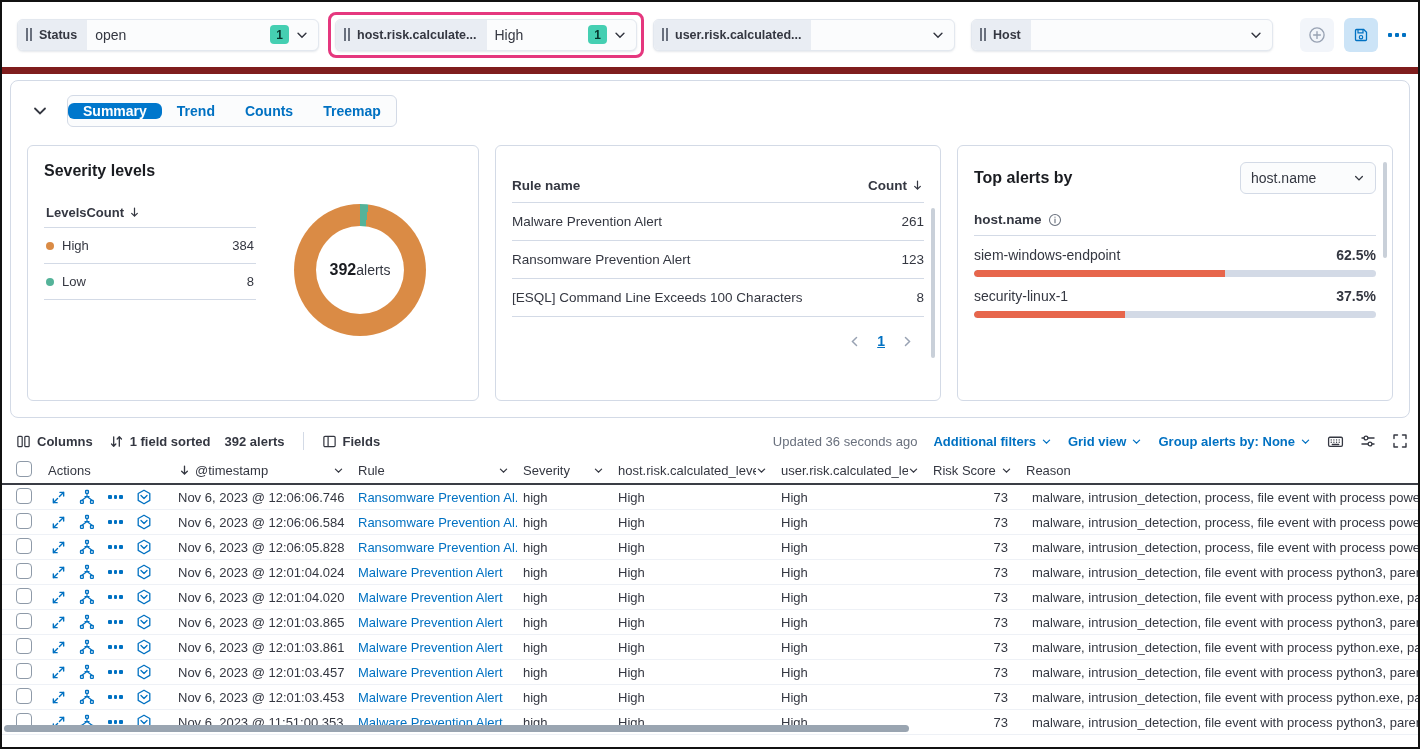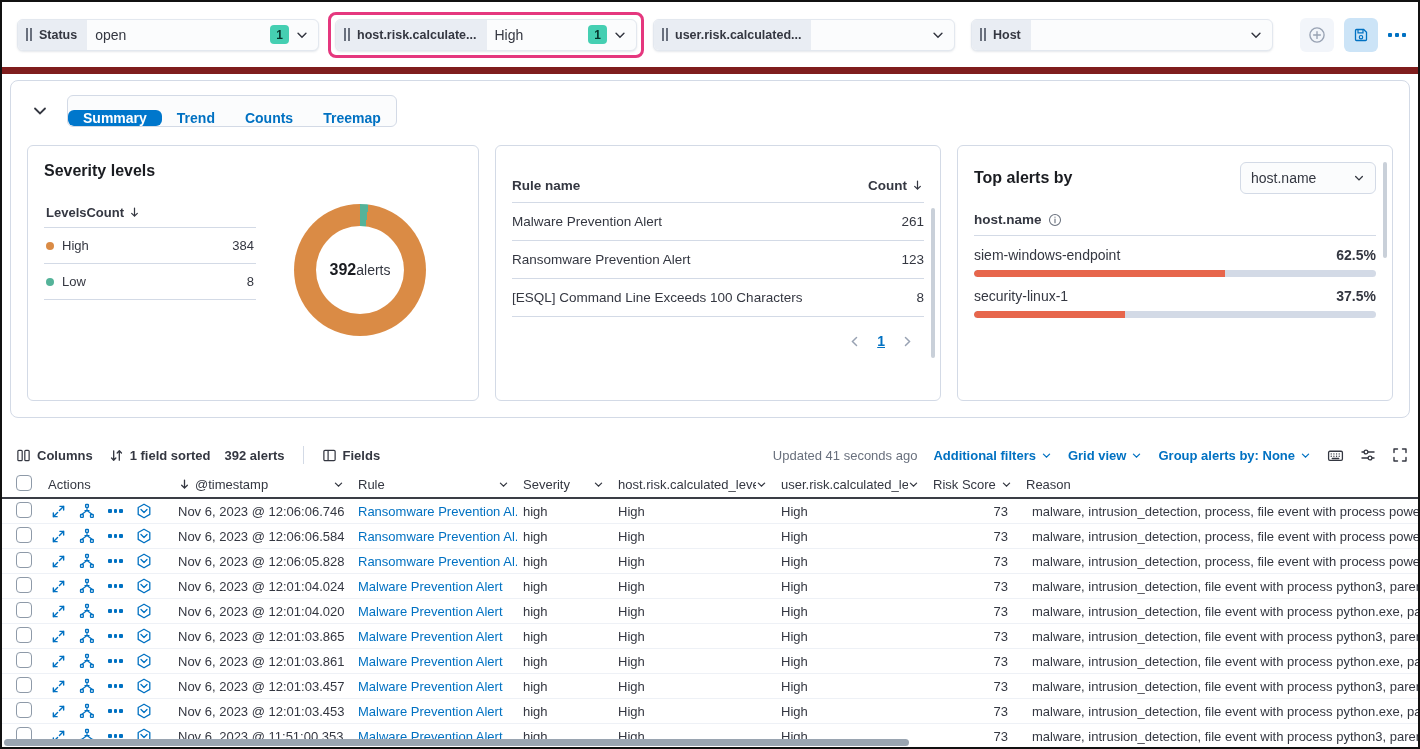--- a/index.html
+++ b/index.html
@@ -30,21 +30,21 @@
   .btn-plus { background:#F2F5FA; color:#98A2B3; }
   .btn-save { background:#CCE4F7; color:#0071C2; }
   .btn-more { color:#0071C2; display:flex; gap:3px; }
   .btn-more i { width:4px; height:4px; background:#0071C2; border-radius:1px; display:block; }
 
   
   .charts-card { margin:6px 8px 0; border:1px solid #D3DAE6; border-radius:8px;
                  padding:14px 16px 16px; height:338px; background:#fff; }
   .tabs-row { display:flex; align-items:center; gap:14px; margin-bottom:18px; }
   .collapse-btn { width:26px; display:flex; justify-content:center; color:#343741; cursor:pointer; }
-  .tab-group { display:flex; align-items:flex-end; border:1px solid #D3DAE6; border-radius:6px;
+  .tab-group { display:flex; align-items:center; border:1px solid #D3DAE6; border-radius:6px;
                background:#FBFCFD; height:32px; overflow:hidden; }
   .tab { border:none; background:transparent; color:#0071C2; font-size:14px; font-weight:600;
          padding:0 15px; cursor:pointer; font-family:inherit; }
   .tab.selected { background:#0077CC; color:#fff; font-weight:700; border-radius:6px; }
 
   .panels-row { display:flex; gap:16px; height:256px; }
   .panel { border:1px solid #D3DAE6; border-radius:6px; padding:16px; background:#fff; position:relative; }
   .panel-title { font-size:16px; font-weight:700; color:#1a1c21; }
   .panel-sev { flex:0 0 452px; }
   .panel-abn { flex:0 0 446px; }
@@ -88,21 +88,21 @@
   .top-colhead { margin-top:18px; display:flex; align-items:center; gap:6px; font-weight:700;
                  font-size:13.5px; padding-bottom:8px; border-bottom:1px solid #D3DAE6; }
   .bar-row { margin-top:11px; }
   .bar-labels { display:flex; justify-content:space-between; font-size:14px; }
   .bar-pct { font-weight:700; }
   .bar-track { margin-top:7px; height:7px; background:#D3DAE6; border-radius:4px; overflow:hidden; }
   .bar-fill { height:100%; background:#E7664C; border-radius:4px 0 0 4px; }
   .v-scroll { position:absolute; right:5px; width:4px; background:#C9D0D9; border-radius:2px; }
 
   
-  .table-section { margin-top:22px; position:relative; }
+  .table-section { margin-top:8px; position:relative; }
   .table-toolbar { display:flex; align-items:center; padding:6px 10px 8px 14px; font-size:13px; }
   .tb-left { display:flex; align-items:center; gap:8px; }
   .tb-item { display:flex; align-items:center; gap:6px; font-weight:600; color:#343741;
              cursor:pointer; white-space:nowrap; }
   .tb-sep { width:1px; height:18px; background:#D3DAE6; margin:0 10px; }
   .tb-right { margin-left:auto; display:flex; align-items:center; gap:16px; }
   .tb-updated { color:#69707D; font-weight:400; white-space:nowrap; }
   .tb-link { color:#0071C2; font-weight:600; display:flex; align-items:center; gap:5px;
              cursor:pointer; white-space:nowrap; }
   .tb-ic { color:#343741; display:flex; cursor:pointer; }
@@ -369,21 +369,21 @@
         <span class="tb-sep"></span>
         <span class="tb-item">
           <svg width="15" height="15" viewBox="0 0 16 16">
               <rect x="2" y="2.5" width="12" height="11" rx="1.2" fill="none" stroke="currentColor" stroke-width="1.3"></rect>
               <path d="M6.5 2.5v11" stroke="currentColor" stroke-width="1.3"></path>
             </svg>
           <span>Fields</span>
         </span>
       </div>
       <div class="tb-right">
-        <span class="tb-updated">Updated 41 seconds ago</span>
+        <span class="tb-updated">Updated 36 seconds ago</span>
         <span class="tb-link">
           <span>Additional filters</span>
           <svg width="11" height="11" viewBox="0 0 16 16">
               <path d="M3.5 6l4.5 4.5L12.5 6" fill="none" stroke="currentColor" stroke-width="1.8" stroke-linecap="round"></path>
             </svg>
         </span>
         <span class="tb-link">
           <span>Grid view</span>
           <svg width="11" height="11" viewBox="0 0 16 16">
               <path d="M3.5 6l4.5 4.5L12.5 6" fill="none" stroke="currentColor" stroke-width="1.8" stroke-linecap="round"></path>

